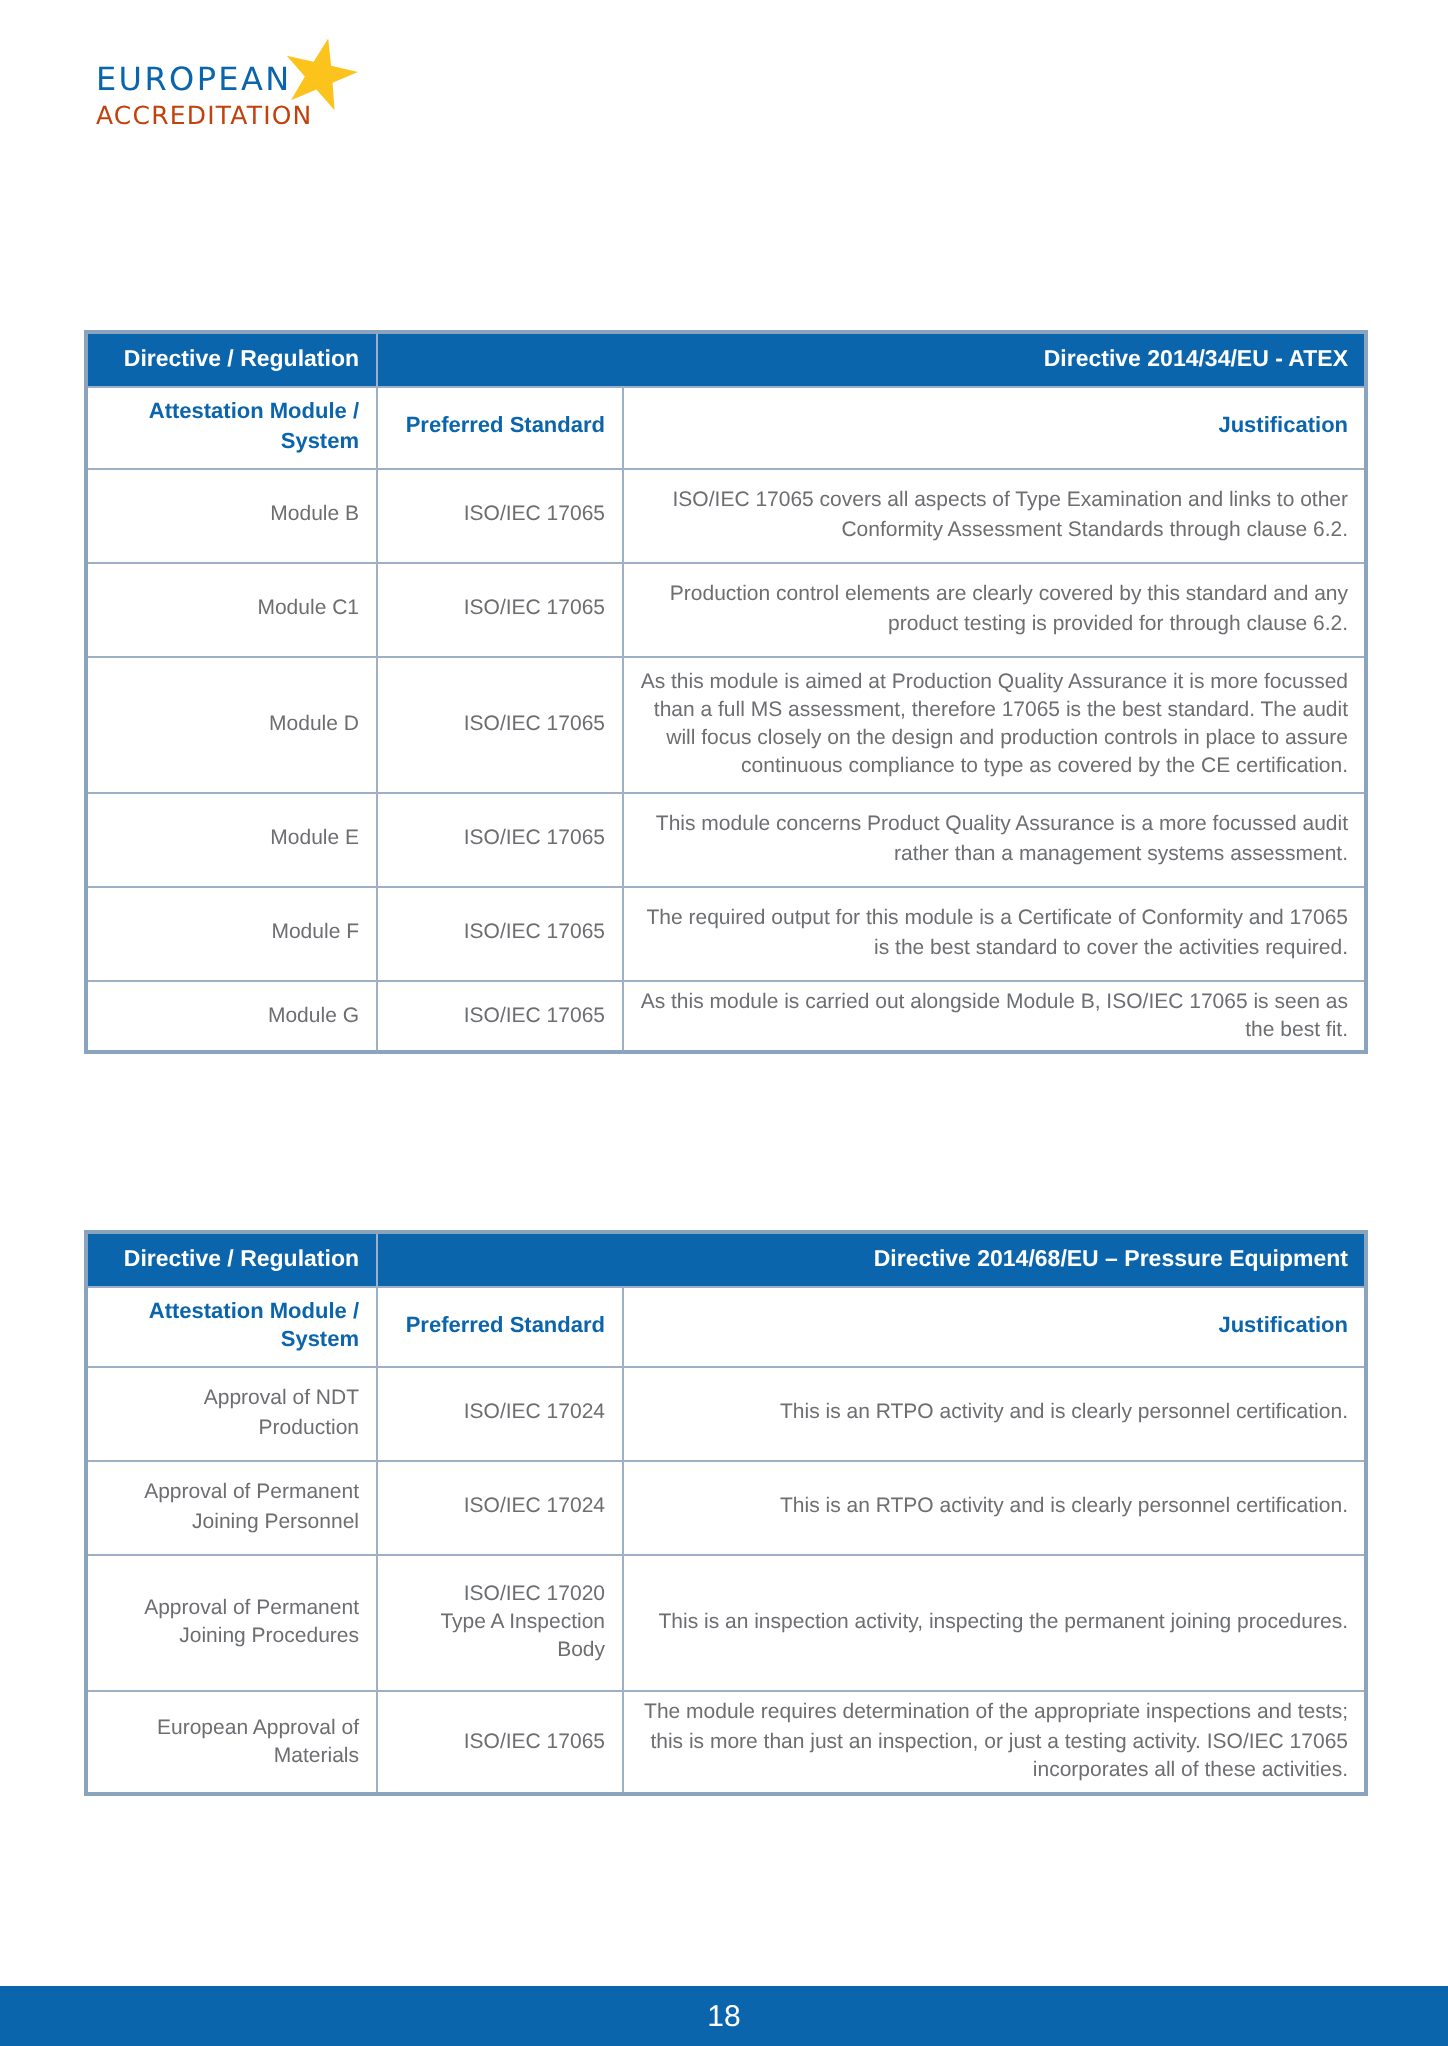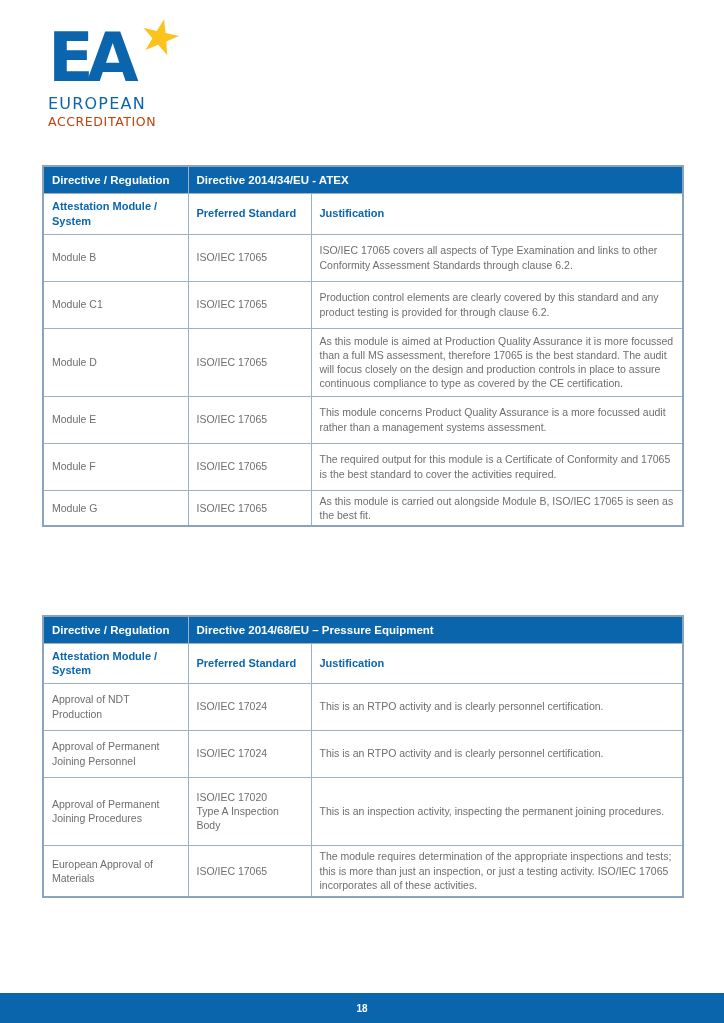--- a/index.html
+++ b/index.html
@@ -63,21 +63,21 @@
     width: 640px;
     border-collapse: collapse;
     table-layout: fixed;
     border: 2px solid #8ba4bd;
   }
   #table1 { top: 165px; }
   #table2 { top: 615px; }
 
   table.ea-table th, table.ea-table td {
     border: 1px solid #9db0c6;
-    text-align: left;
+    text-align: right;
     vertical-align: middle;
     padding: 3px 8px;
   }
   .blue-cell {
     background: #0b65ad;
     color: #ffffff;
     font-weight: bold;
     font-size: 11.5px;
   }
   .sub-cell {
@@ -102,31 +102,30 @@
     top: 993px;
     width: 724px;
     height: 30px;
     background: #0b65ad;
     display: flex;
     align-items: center;
     justify-content: center;
   }
   .footer-page {
     color: #ffffff;
-    font-weight: bold;
-    font-size: 10px;
+    font-weight: normal;
+    font-size: 15px;
   }
 </style>
 </head>
 <body>
 
 <div class="page">
 
   <div class="logo">
-    <div class="logo-ea">EA</div>
     <svg class="logo-star" viewBox="0 0 100 100" aria-hidden="true">
       <polygon points="50,2 61.8,36.3 98.1,36.3 68.7,57.6 79.4,92.2 50,70.9 20.6,92.2 31.3,57.6 1.9,36.3 38.2,36.3" fill="#fbc31c"></polygon>
     </svg>
     <div class="logo-line1">EUROPEAN</div>
     <div class="logo-line2">ACCREDITATION</div>
   </div>
 
   <table class="ea-table" id="table1">
     <colgroup>
         <col style="width:145px">

